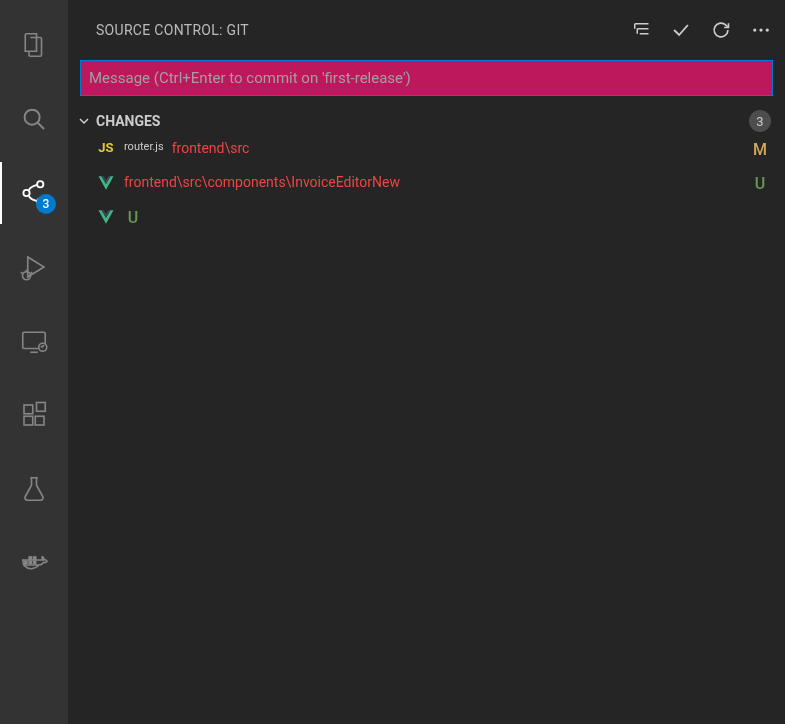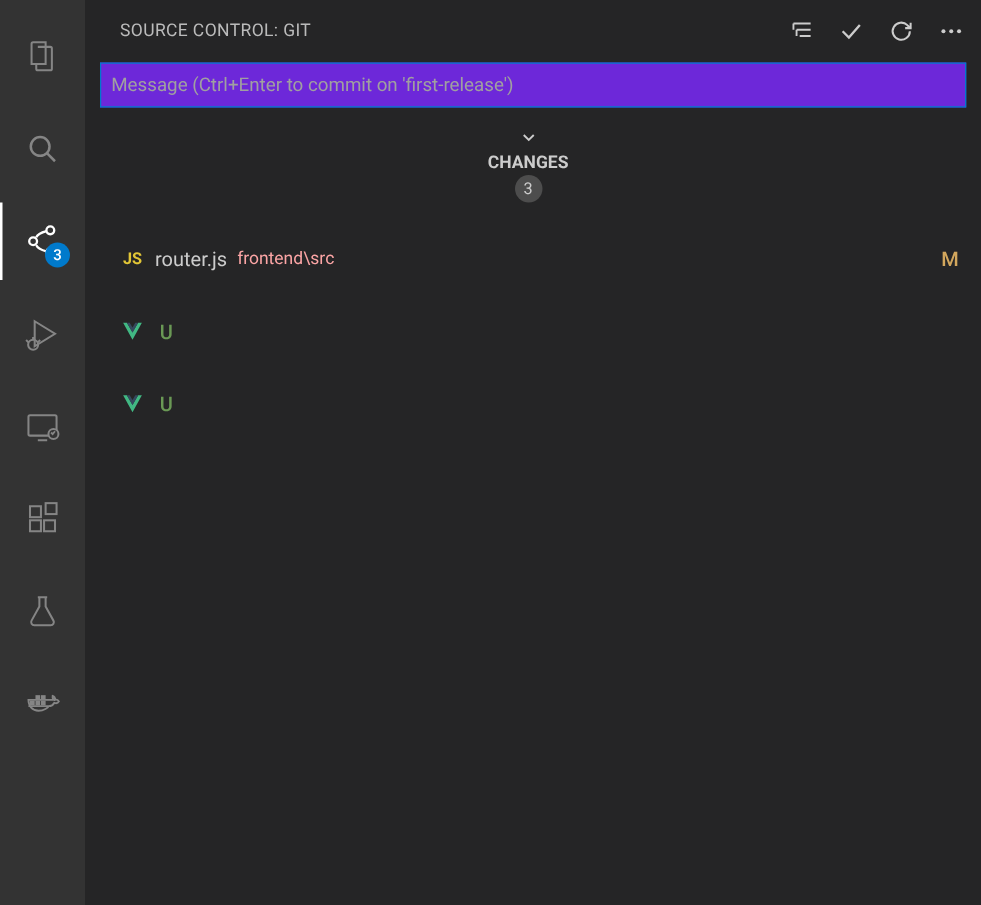--- a/index.html
+++ b/index.html
@@ -68,21 +68,21 @@
       font-weight: 500;
     }
     .sidebar {
       flex: 1;
       background: #252526;
       display: flex;
       flex-direction: column;
       min-width: 0;
     }
     .sidebar-header {
-      height: 50px;
+      height: 60px;
       display: flex;
       align-items: center;
       justify-content: space-between;
       padding: 0 12px 0 28px;
     }
     .sidebar-title {
       font-size: 14px;
       letter-spacing: 0.3px;
       color: #bbbbbb;
       text-transform: uppercase;
@@ -103,39 +103,38 @@
     }
     .header-action svg {
       width: 20px;
       height: 20px;
     }
     .commit-input-wrap {
       padding: 0 12px 10px 12px;
     }
     .commit-input {
       width: 100%;
-      background: #6d28d9;
+      background: #be185d;
       border: 1px solid #007acc;
       color: #cccccc;
       padding: 6px 8px;
       font-size: 15px;
       font-family: inherit;
       outline: none;
       height: 36px;
     }
     .commit-input::placeholder {
       color: #a0a0a0;
     }
     .section-header {
       display: flex;
       align-items: center;
       padding: 4px 14px 4px 6px;
       cursor: pointer;
       gap: 2px;
-      flex-direction: column;
     }
     .section-chevron {
       width: 20px;
       height: 20px;
       display: flex;
       align-items: center;
       justify-content: center;
     }
     .section-label {
       font-weight: 700;
@@ -153,26 +152,25 @@
       display: flex;
       align-items: center;
       justify-content: center;
     }
     .file-list {
       display: flex;
       flex-direction: column;
     }
     .file-row {
       display: flex;
-      align-items: center;
+      align-items: flex-start;
       padding: 4px 16px 4px 28px;
       cursor: pointer;
       gap: 8px;
       height: 34px;
-      margin-top: 24px;
     }
     .file-icon {
       width: 20px;
       display: flex;
       align-items: center;
       justify-content: center;
       font-size: 13px;
       font-weight: 700;
       flex-shrink: 0;
     }
@@ -181,25 +179,25 @@
     }
     .vue-icon {
       color: #41b883;
     }
     .vue-icon svg {
       width: 18px;
       height: 18px;
     }
     .file-name {
       color: #cccccc;
-      font-size: 16px;
+      font-size: 11px;
       white-space: nowrap;
     }
     .file-path {
-      color: #fca5a5;
+      color: #ef4444;
       font-size: 14px;
       white-space: nowrap;
       overflow: hidden;
       text-overflow: ellipsis;
       flex: 1;
       min-width: 0;
     }
     .status-letter {
       font-size: 16px;
       font-weight: 500;
@@ -333,20 +331,21 @@
       <span class="file-path">frontend\src</span>
       <span class="status-letter status-m">M</span>
     </div>
     <div class="file-row">
       <span class="file-icon vue-icon">
         <svg viewBox="0 0 24 24">
             <path fill="#41b883" d="M2 3h4l6 10L18 3h4L12 21 2 3z"></path>
             <path fill="#35495e" d="M6 3h3l3 5 3-5h3l-6 10.5L6 3z"></path>
           </svg>
       </span>
+      <span class="file-path">frontend\src\components\InvoiceEditorNew</span>
       <span class="status-letter status-u">U</span>
     </div>
     <div class="file-row">
       <span class="file-icon vue-icon">
         <svg viewBox="0 0 24 24">
             <path fill="#41b883" d="M2 3h4l6 10L18 3h4L12 21 2 3z"></path>
             <path fill="#35495e" d="M6 3h3l3 5 3-5h3l-6 10.5L6 3z"></path>
           </svg>
       </span>
       <span class="status-letter status-u">U</span>

